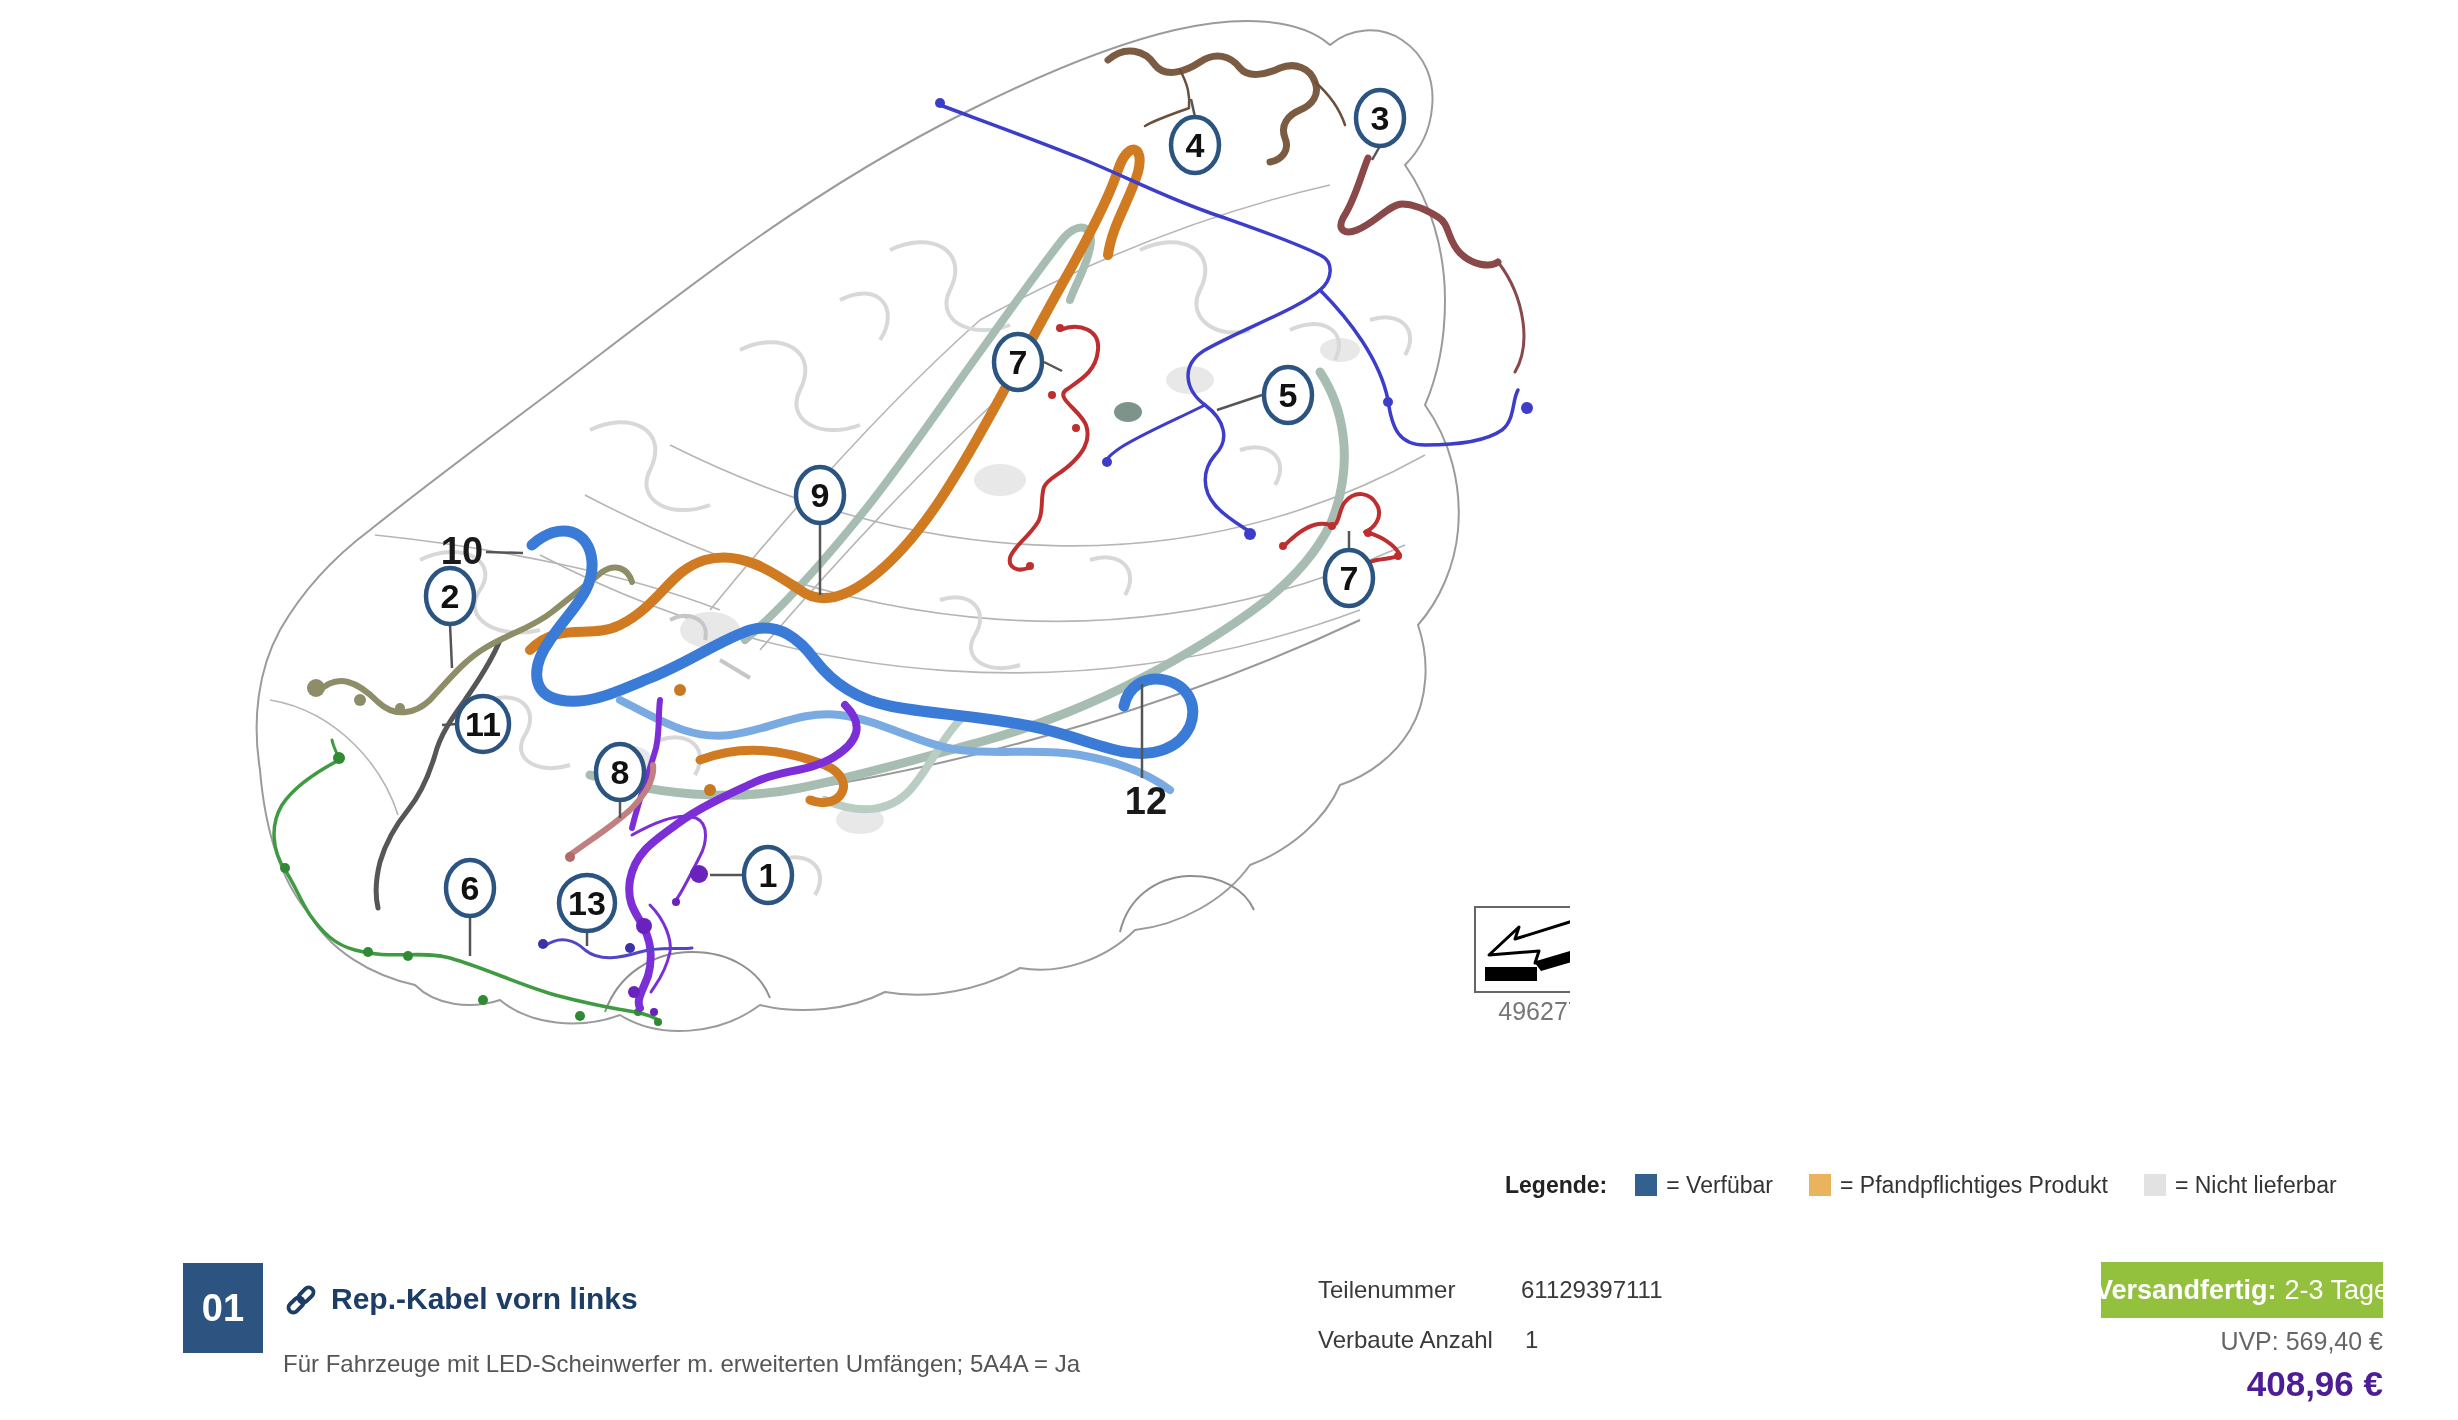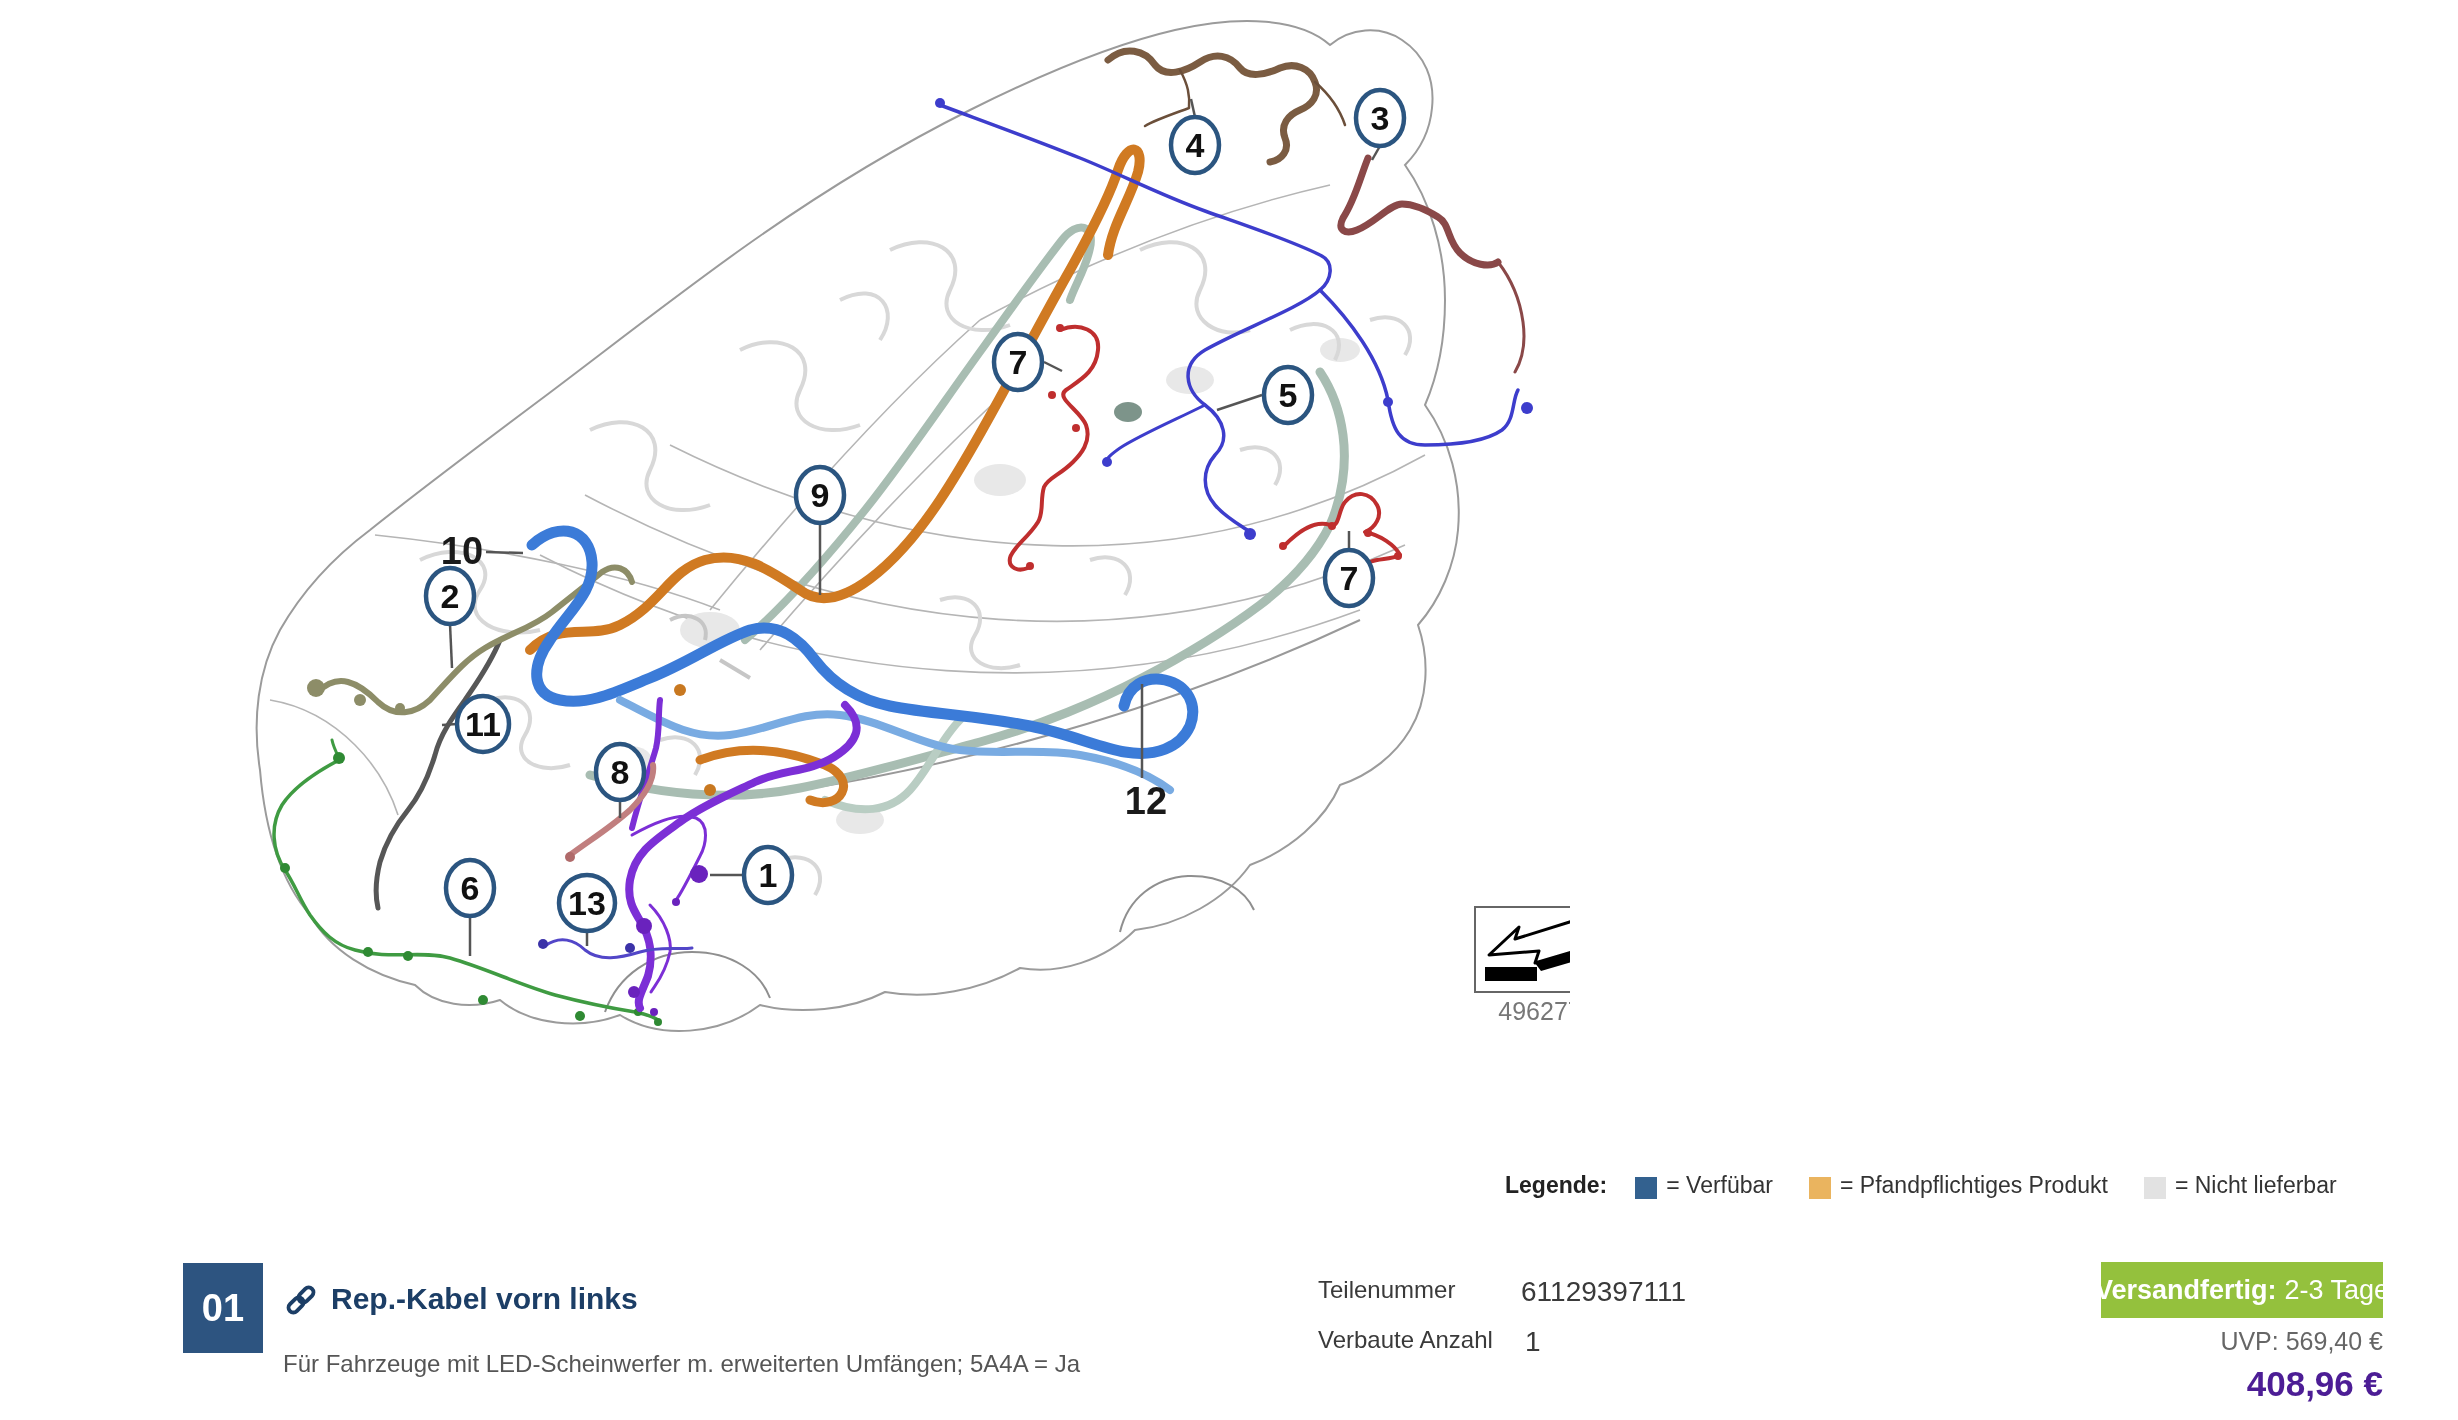--- a/index.html
+++ b/index.html
@@ -18,35 +18,35 @@
   .inner{stroke:#b5b5b5;stroke-width:1.6px;fill:none;}
   .clutter{stroke:#d8d8d8;stroke-width:4px;fill:none;}
   .blob{fill:#e8e8e8;}
   .harness{fill:none;stroke-linecap:round;stroke-linejoin:round;}
   #figure-box rect.frame{fill:#fff;stroke:#666;stroke-width:2px;}
   #figure-box text{font-size:25px;fill:#777;text-anchor:middle;font-weight:normal;}
 
   
   #legend{left:1505px;top:1168px;height:34px;display:flex;align-items:center;font-size:23px;color:#333;}
   #legend .legend-title{font-weight:bold;color:#222;margin-right:28px;}
-  .legend-item{display:flex;align-items:flex-end;margin-right:36px;}
+  .legend-item{display:flex;align-items:center;margin-right:36px;}
   .legend-swatch{width:22px;height:22px;margin-right:9px;display:inline-block;}
   .sw-available{background:#33618f;}
   .sw-deposit{background:#eab45f;}
   .sw-notdeliverable{background:#e2e2e2;}
 
   
   #pos-badge{left:183px;top:1263px;width:80px;height:90px;background:#2d5480;color:#fff;
              display:flex;align-items:center;justify-content:center;font-size:38px;font-weight:bold;}
   #product-title-row{left:283px;top:1282px;display:flex;align-items:flex-start;}
   #link-icon{width:36px;height:36px;margin-right:12px;}
   #product-title{font-size:30px;font-weight:bold;color:#1c3e66;white-space:nowrap;}
   #product-desc{left:283px;top:1350px;font-size:24px;color:#555;white-space:nowrap;}
   .meta-label{font-weight:normal;color:#3a3a3a;font-size:24px;white-space:nowrap;}
-  .meta-value{color:#3a3a3a;font-size:28px;white-space:nowrap;}
+  .meta-value{color:#3a3a3a;font-size:24px;white-space:nowrap;}
   #meta-pn-label{left:1318px;top:1276px;}
   #meta-pn-value{left:1521px;top:1276px;}
   #meta-qty-label{left:1318px;top:1326px;}
   #meta-qty-value{left:1525px;top:1326px;}
   #ship-badge{left:2101px;top:1262px;width:282px;height:56px;background:#94c13d;color:#fff;
               display:flex;align-items:center;justify-content:center;font-size:27px;white-space:nowrap;}
   #ship-badge .b{font-weight:bold;margin-right:8px;}
   #uvp{right:75px;top:1327px;font-size:25px;color:#666;text-align:right;}
   #price{right:75px;top:1364px;font-size:35px;font-weight:bold;color:#4c1d95;text-align:right;}
 </style>

